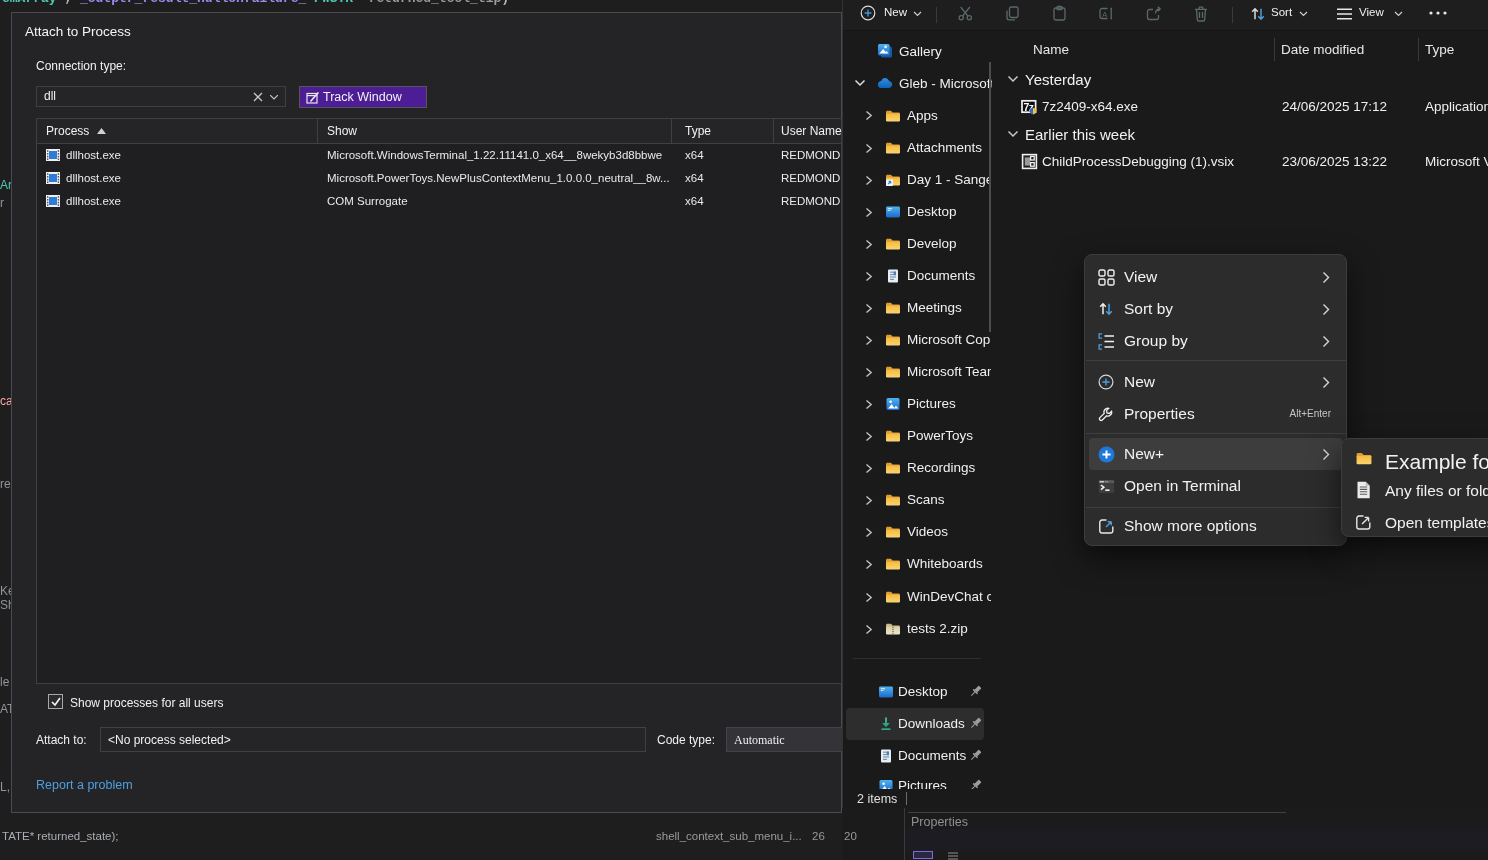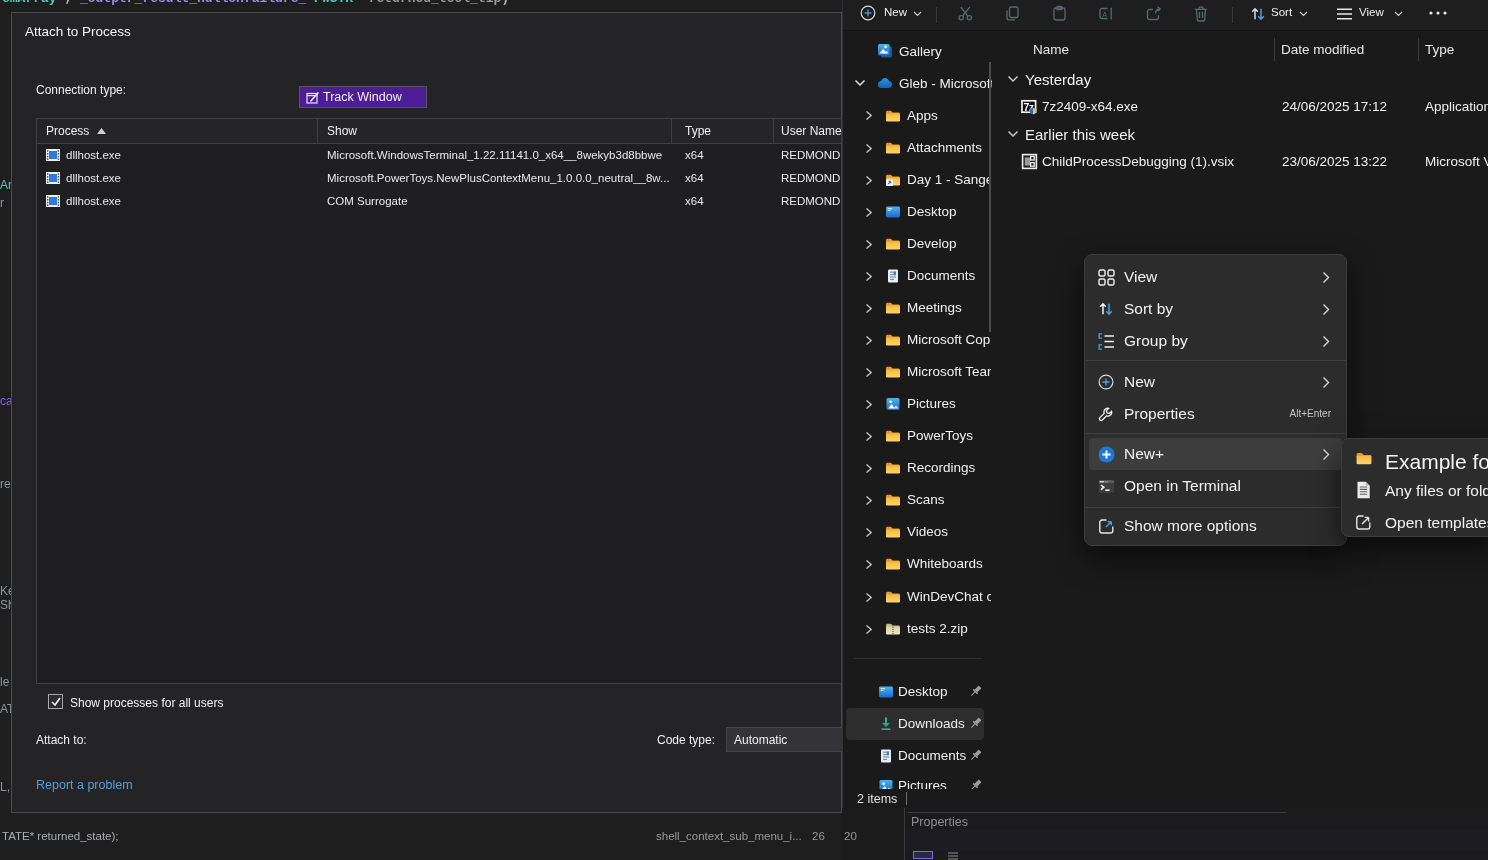--- a/index.html
+++ b/index.html
@@ -36,36 +36,45 @@
 </head>
 <body>
 <div id="vs">
 
   <div class="abs mono" style="left:2px;top:-9px;font-size:13px;font-weight:bold;white-space:nowrap;color:#c8c8c8;">
     <span style="color:#4EC9B0;">emArray</span><span style="color:#b4b4b4;">*, </span><span style="color:#9b8cf2;">_outptr_result_nullonfailure_</span><span> </span><span style="color:#4EC9B0;">PWSTR</span><span style="color:#b4b4b4;">* </span><span style="color:#9a9a9a;">returned_tool_tip</span><span style="color:#b4b4b4;">)</span>
   </div>
 
   <div class="codefrag" style="left:0;top:178px;color:#4EC9B0;">Ar</div>
   <div class="codefrag" style="left:0;top:196px;">r</div>
-  <div class="codefrag" style="left:0;top:394px;color:#8b5cf6;">ca</div>
+  <div class="codefrag" style="left:0;top:394px;color:#fca5a5;">ca</div>
   <div class="codefrag" style="left:0;top:477px;">re</div>
   <div class="codefrag" style="left:0;top:584px;">Ke</div>
   <div class="codefrag" style="left:0;top:598px;">Sh</div>
   <div class="codefrag" style="left:0;top:675px;">le</div>
   <div class="codefrag" style="left:0;top:702px;">AT</div>
   <div class="codefrag" style="left:0;top:780px;">L,</div>
 
   <div class="abs" style="left:2px;top:830px;font-size:11.5px;color:#a9aeb3;">TATE* returned_state);</div>
   <div class="abs" style="left:656px;top:830px;font-size:11.5px;color:#9a9a9a;">shell_context_sub_menu_i...</div>
   <div class="abs" style="left:812px;top:830px;font-size:11.5px;color:#9a9a9a;">26</div>
 
   <div id="dlg">
     <div class="abs" style="left:13px;top:11px;font-size:13.5px;color:#f5f5f5;">Attach to Process</div>
-    <div class="lbl" style="left:24px;top:46px;margin-top:24px;">Connection type:</div>
-
+    <div class="lbl" style="left:24px;top:46px;">Connection type:</div>
+
+    <div class="ctl" style="left:24px;top:73px;width:250px;height:21px;background:#252528;border:1px solid #3f3f44;">
+      <span style="position:absolute;left:7px;top:2px;font-size:12px;color:#f1f1f1;">dll</span>
+      <svg style="position:absolute;right:22px;top:5px;" width="10" height="10" viewBox="0 0 10 10">
+          <path d="M1 1 L9 9 M9 1 L1 9" stroke="#c8c8c8" stroke-width="1.3"></path>
+        </svg>
+      <svg style="position:absolute;right:7px;top:8px;" width="8" height="5" viewBox="0 0 8 5">
+          <path d="M0 0 L4 4 L8 0" fill="none" stroke="#c8c8c8" stroke-width="1.2"></path>
+        </svg>
+    </div>
 
     <div class="ctl" style="left:287px;top:73px;width:128px;height:22px;background:#4c1d95;border:1px solid #55555a;">
       <svg style="position:absolute;left:6px;top:4px;" width="14" height="14" viewBox="0 0 14 14">
         <rect x="1" y="2.5" width="10" height="9.5" fill="none" stroke="#e8e8e8" stroke-width="1.2"></rect>
         <path d="M1 4.6 h10" stroke="#e8e8e8" stroke-width="1.2"></path>
         <path d="M4.5 10.5 L10.5 3.5 L12.5 1.5" stroke="#e8e8e8" stroke-width="1.6" fill="none"></path>
       </svg>
       <span style="position:absolute;left:23px;top:3px;font-size:12.5px;color:#f1f1f1;">Track Window</span>
     </div>
 
@@ -140,22 +149,25 @@
         </div>
     </div>
 
     <div class="ctl" style="left:36px;top:681px;width:15px;height:15px;background:#2b2b2e;border:1px solid #a8a8a8;">
       <svg style="position:absolute;left:1px;top:1px;" width="12" height="12" viewBox="0 0 12 12">
           <path d="M2 6 L5 9 L10 2" fill="none" stroke="#f1f1f1" stroke-width="1.7"></path>
         </svg>
     </div>
     <div class="lbl" style="left:58px;top:683px;">Show processes for all users</div>
     <div class="lbl" style="left:24px;top:720px;">Attach to:</div>
+    <div class="ctl" style="left:88px;top:714px;width:546px;height:25px;background:#252528;border:1px solid #3f3f44;">
+      <span style="position:absolute;left:7px;top:5px;font-size:12px;color:#f1f1f1;">&lt;No process selected&gt;</span>
+    </div>
     <div class="lbl" style="left:645px;top:720px;">Code type:</div>
-    <div class="ctl" style="left:714px;top:714px;width:117px;height:25px;background:#333338;border:1px solid #434348;">
+    <div class="ctl" style="left:714px;top:714px;width:117px;height:25px;background:#333338;border:1px solid #434348;font-family:Liberation Serif, serif;">
       <span style="position:absolute;left:7px;top:5px;font-size:12px;color:#f1f1f1;">Automatic</span>
     </div>
     <div class="abs" style="left:24px;top:765px;font-size:12.5px;color:#4e9fe0;">Report a problem</div>
   </div>
 </div>
 <div id="exp">
     <svg width="0" height="0" style="position:absolute">
       <defs>
 <linearGradient id="gf" x1="0" y1="0" x2="0" y2="1">
           <stop offset="0" stop-color="#f3b940"></stop>

